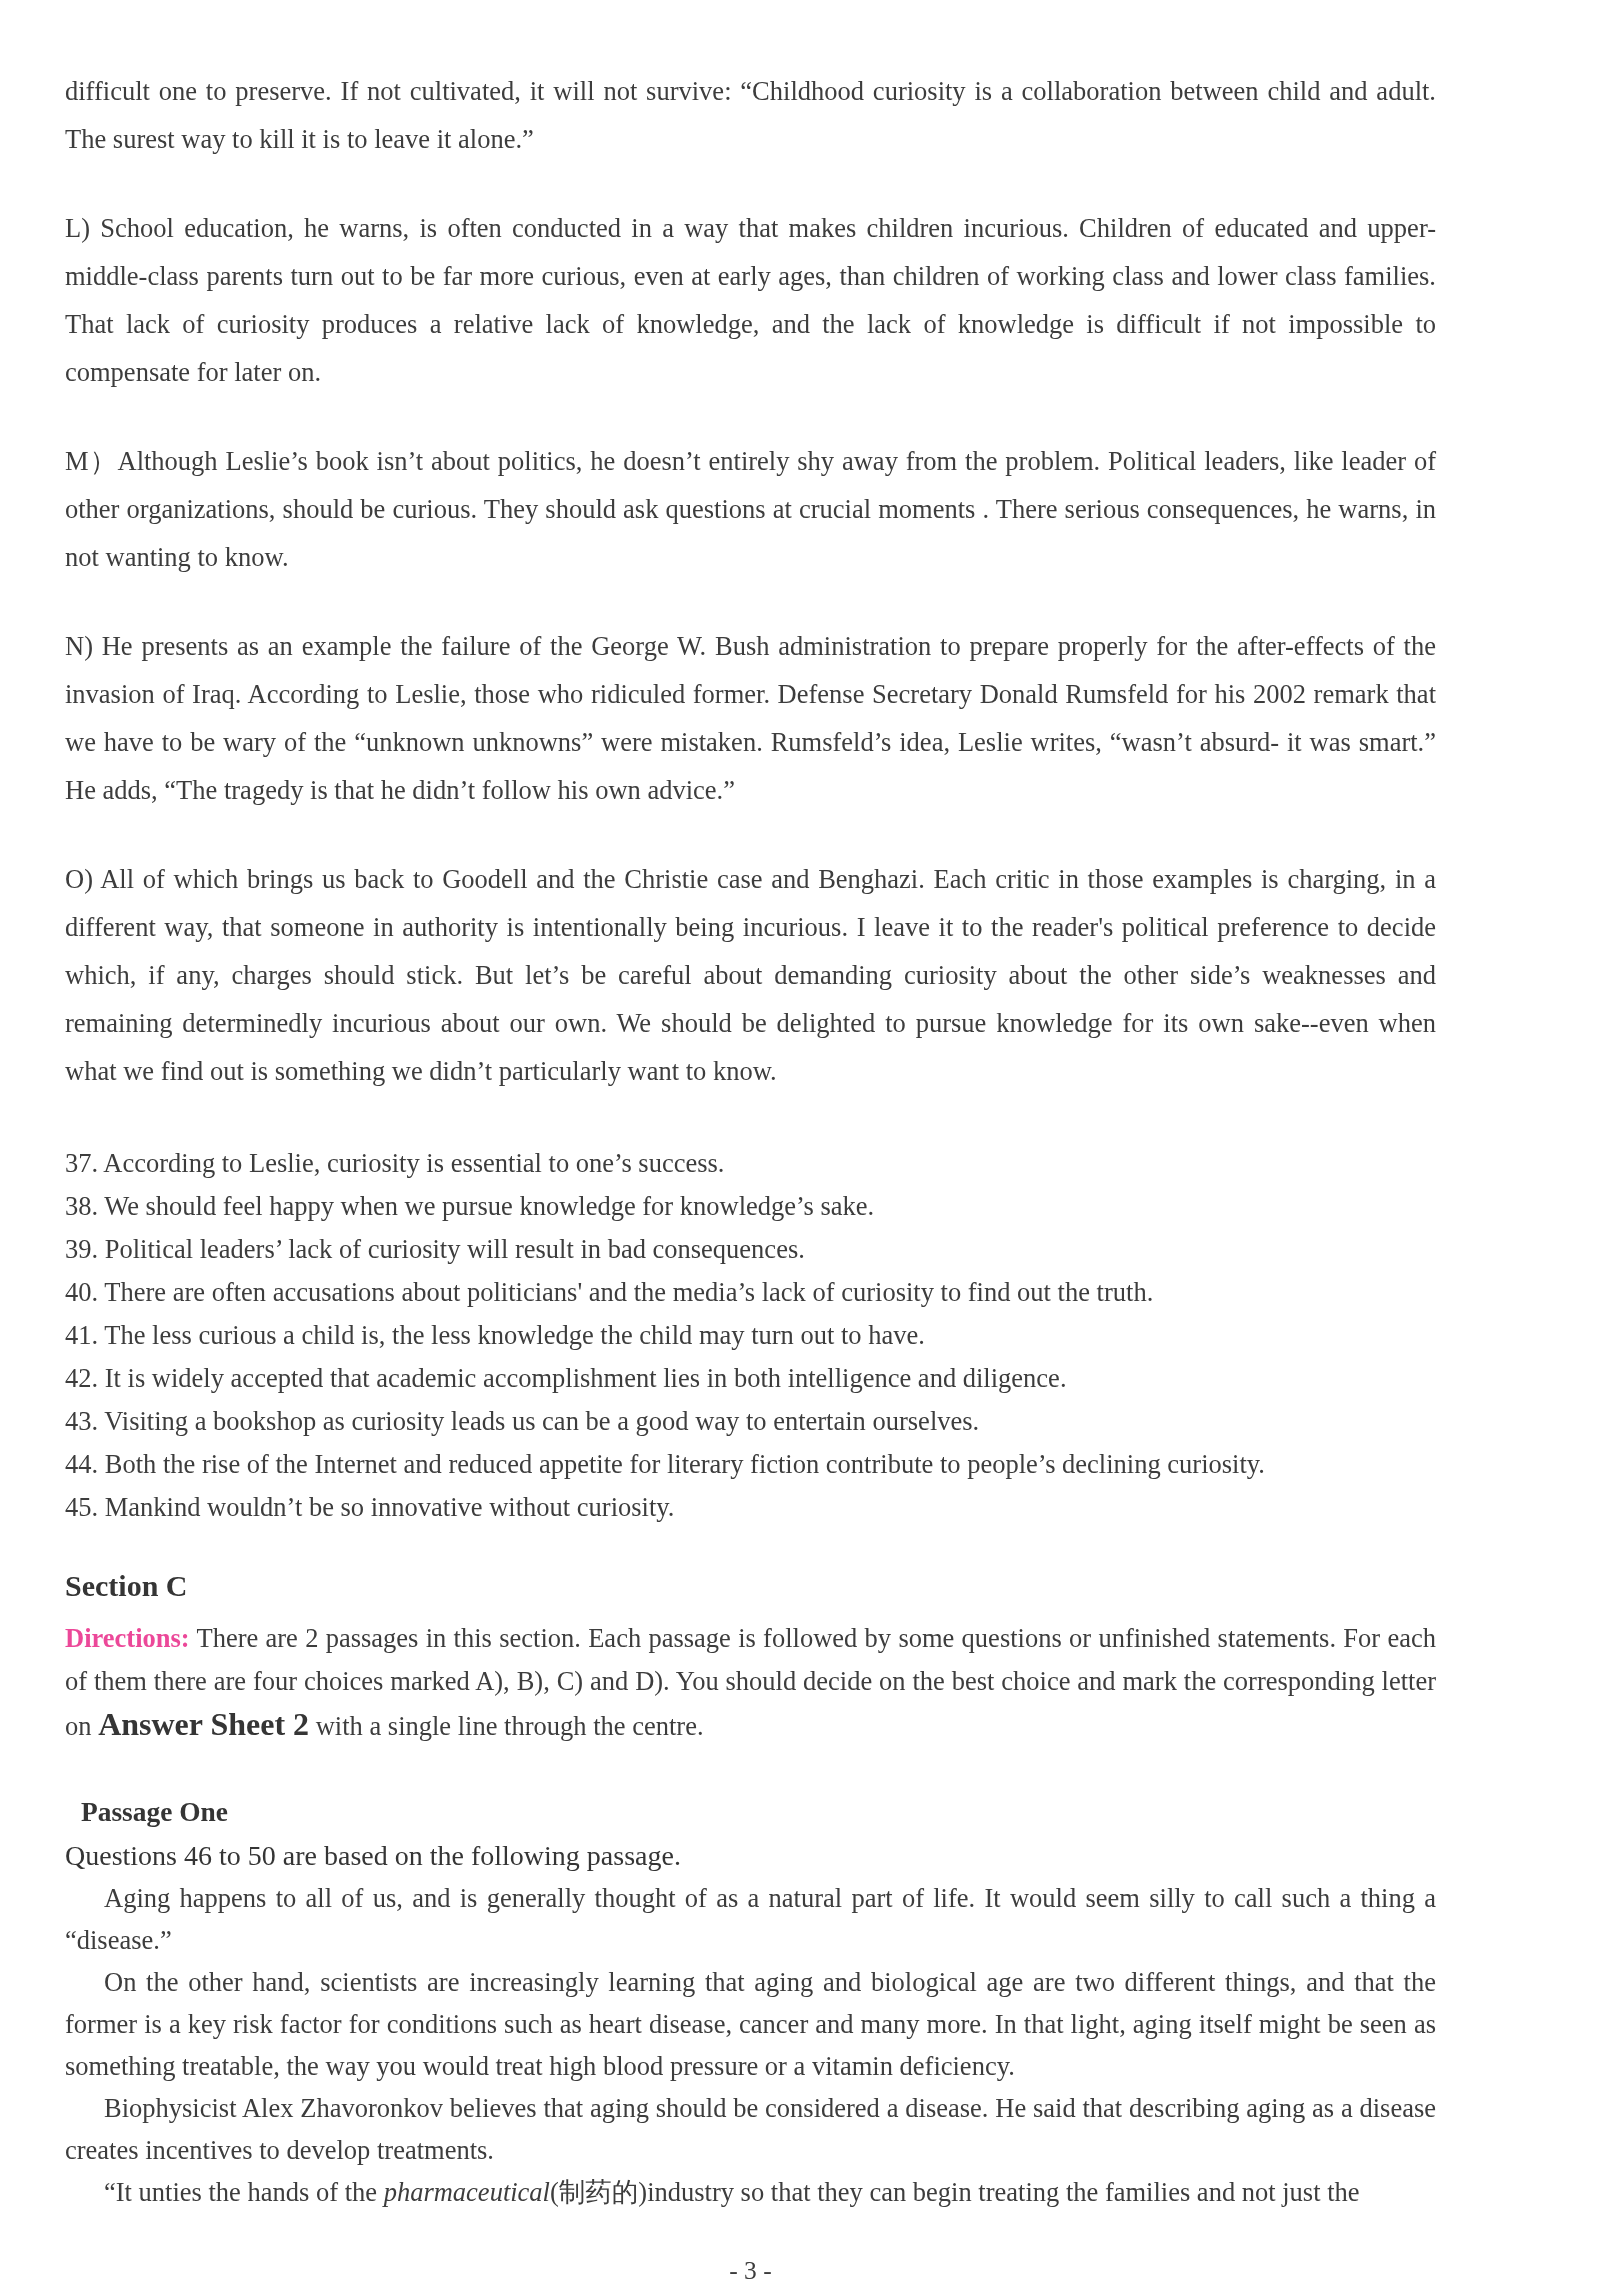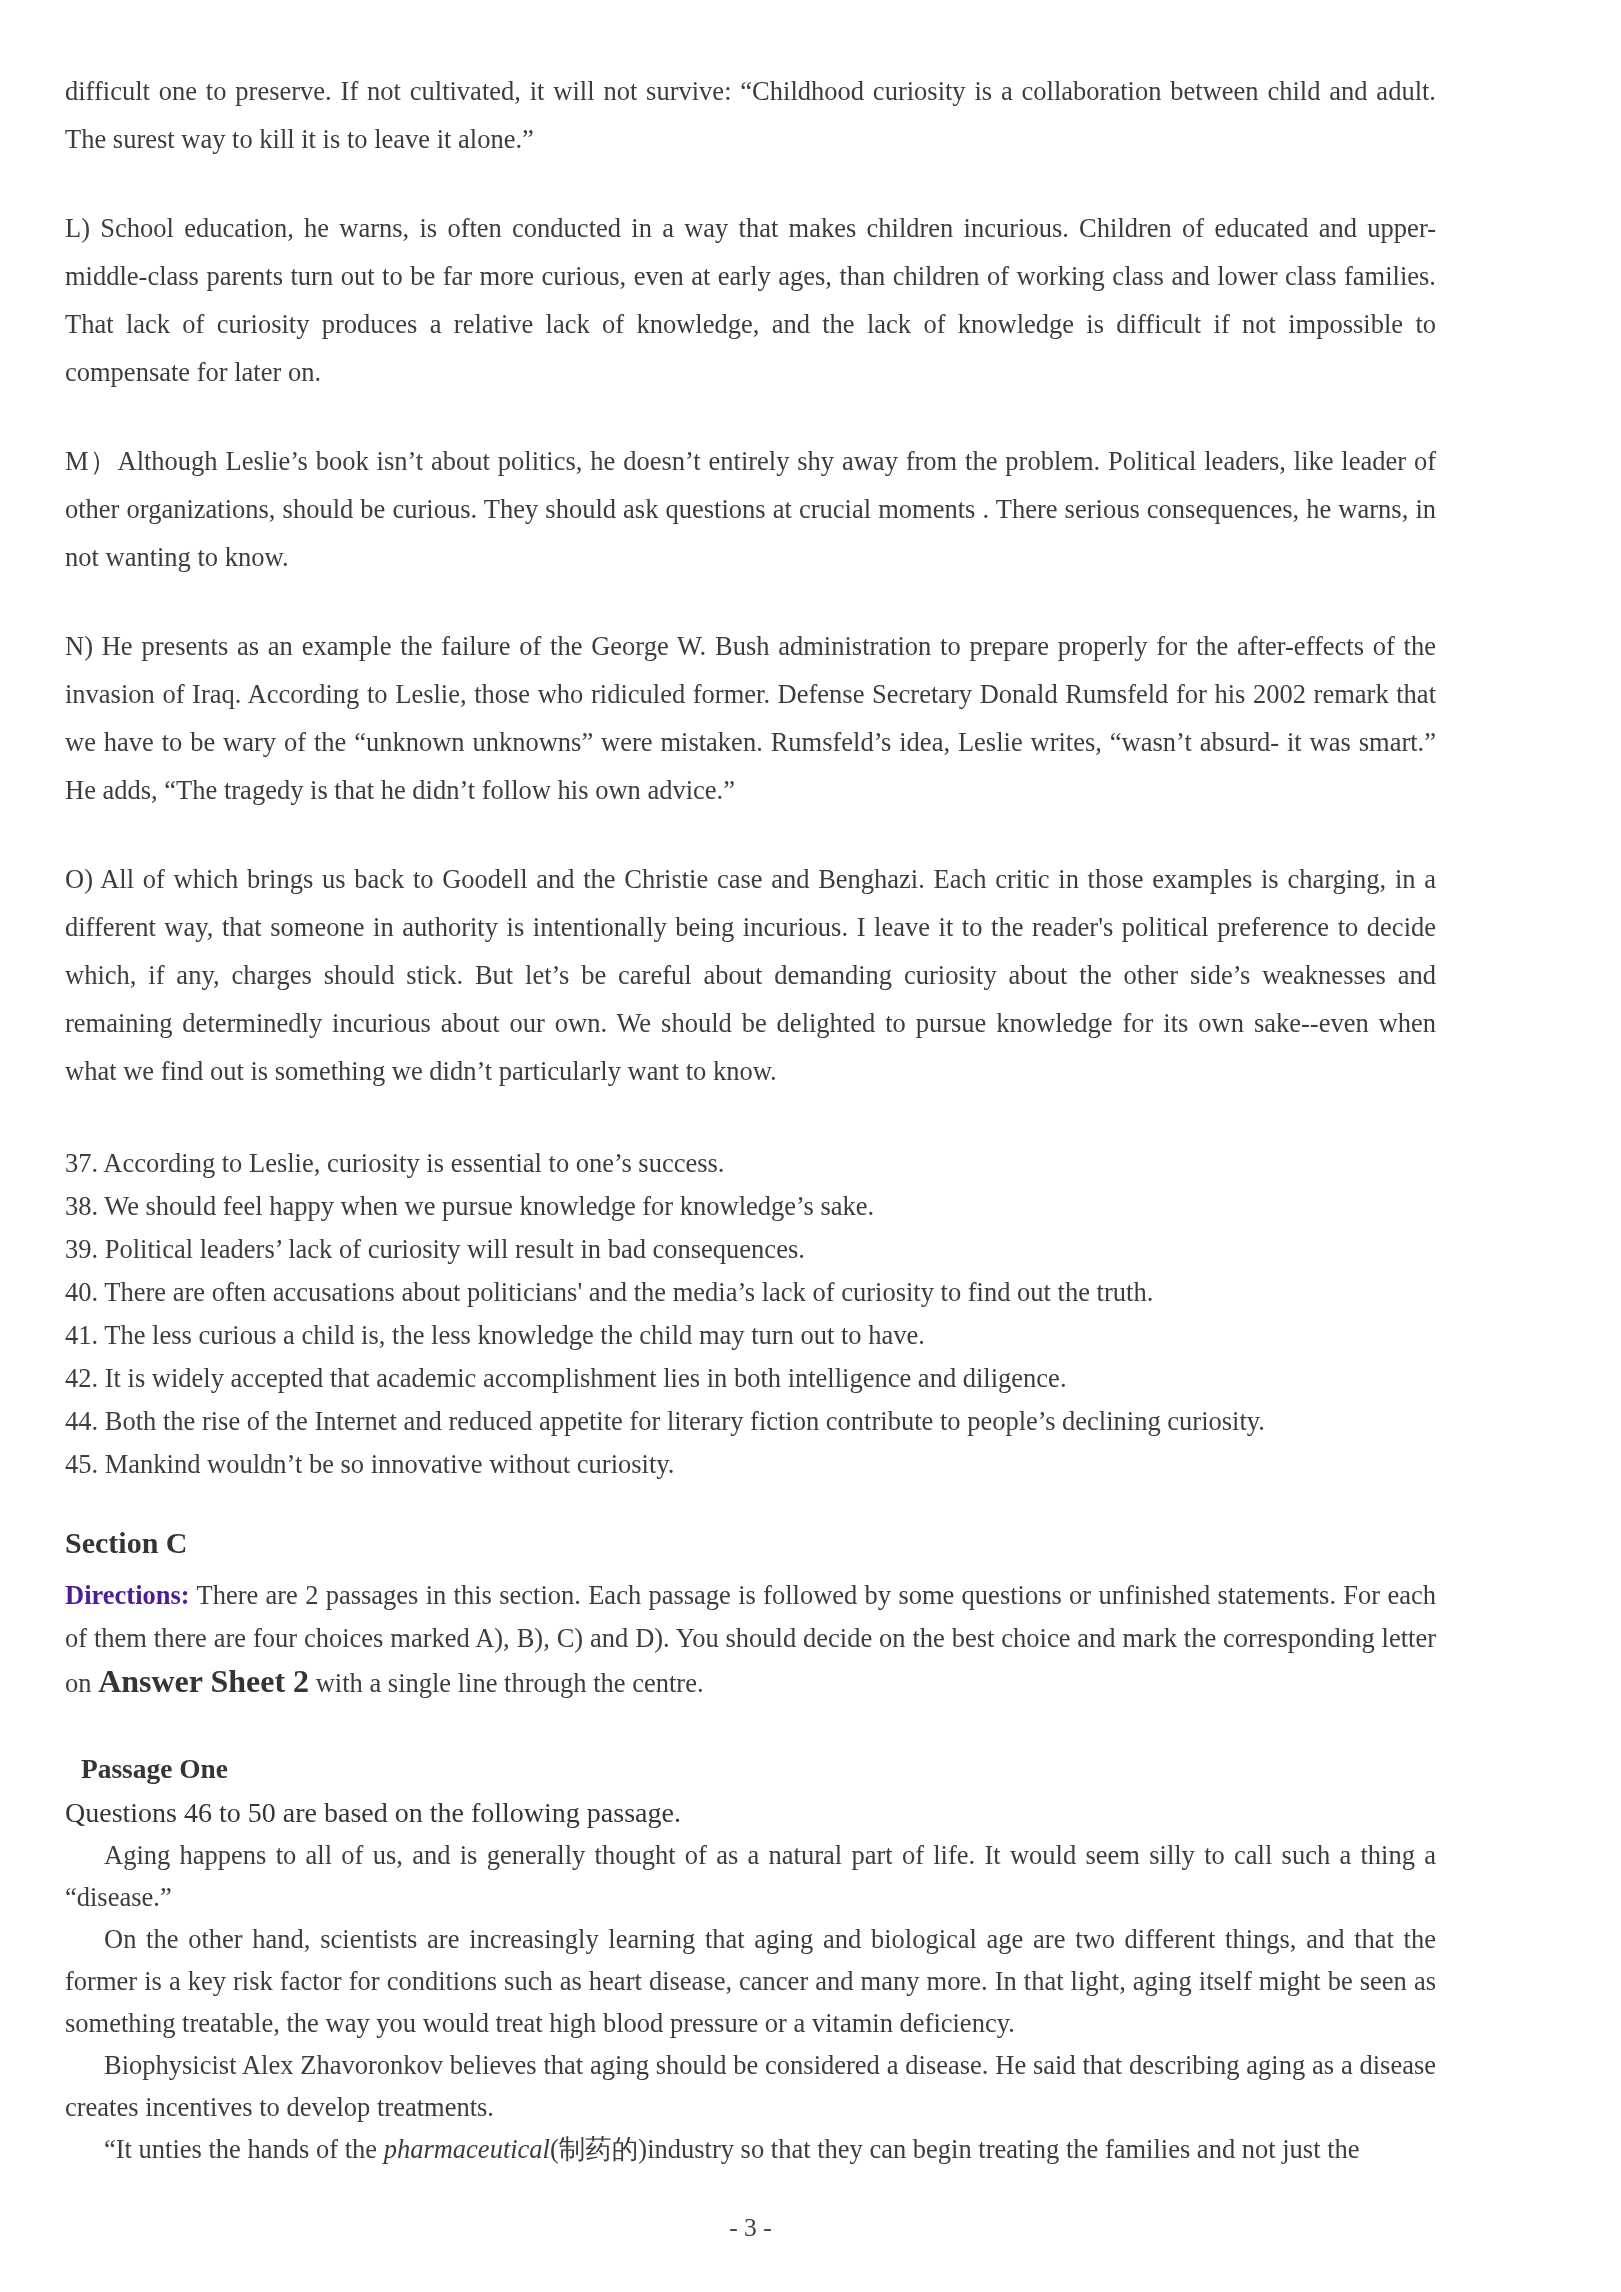--- a/index.html
+++ b/index.html
@@ -43,21 +43,21 @@
     line-height: 39px;
   }
   .directions {
     font-size: 26.5px;
     line-height: 43px;
     text-align: justify;
     margin: 0;
   }
   .directions-label {
     font-weight: bold;
-    color: #4c1d95;
+    color: #ec4899;
   }
   .answer-sheet {
     font-weight: bold;
     font-size: 32px;
     color: #353535;
   }
   .passage-head {
     font-size: 27.4px;
     font-weight: bold;
     color: #353535;
@@ -100,20 +100,21 @@
   <p class="para">N) He presents as an example the failure of the George W. Bush administration to prepare properly for the after-effects of the invasion of Iraq. According to Leslie, those who ridiculed former. Defense Secretary Donald Rumsfeld for his 2002 remark that we have to be wary of the “unknown unknowns” were mistaken. Rumsfeld’s idea, Leslie writes, “wasn’t absurd- it was smart.” He adds, “The tragedy is that he didn’t follow his own advice.”</p>
   <p class="para" style="margin-bottom:0;">O) All of which brings us back to Goodell and the Christie case and Benghazi. Each critic in those examples is charging, in a different way, that someone in authority is intentionally being incurious. I leave it to the reader's political preference to decide which, if any, charges should stick. But let’s be careful about demanding curiosity about the other side’s weaknesses and remaining determinedly incurious about our own. We should be delighted to pursue knowledge for its own sake--even when what we find out is something we didn’t particularly want to know.</p>
 
   <div class="qlist">
     <div class="q-item">37. According to Leslie, curiosity is essential to one’s success.</div>
     <div class="q-item">38. We should feel happy when we pursue knowledge for knowledge’s sake.</div>
     <div class="q-item">39. Political leaders’ lack of curiosity will result in bad consequences.</div>
     <div class="q-item">40. There are often accusations about politicians' and the media’s lack of curiosity to find out the truth.</div>
     <div class="q-item">41. The less curious a child is, the less knowledge the child may turn out to have.</div>
     <div class="q-item">42. It is widely accepted that academic accomplishment lies in both intelligence and diligence.</div>
+    <div class="q-item">43. Visiting a bookshop as curiosity leads us can be a good way to entertain ourselves.</div>
     <div class="q-item">44. Both the rise of the Internet and reduced appetite for literary fiction contribute to people’s declining curiosity.</div>
     <div class="q-item">45. Mankind wouldn’t be so innovative without curiosity.</div>
   </div>
 
   <h2 class="section-head">Section C</h2>
 
   <p class="directions"><span class="directions-label">Directions:</span><span> There are 2 passages in this section. Each passage is followed by some questions or unfinished statements. For each of them there are four choices marked A), B), C) and D). You should decide on the best choice and mark the corresponding letter on </span><span class="answer-sheet">Answer Sheet 2</span><span> with a single line through the centre.</span></p>
 
   <h3 class="passage-head">Passage One</h3>
   <p class="passage-sub">Questions 46 to 50 are based on the following passage.</p>

